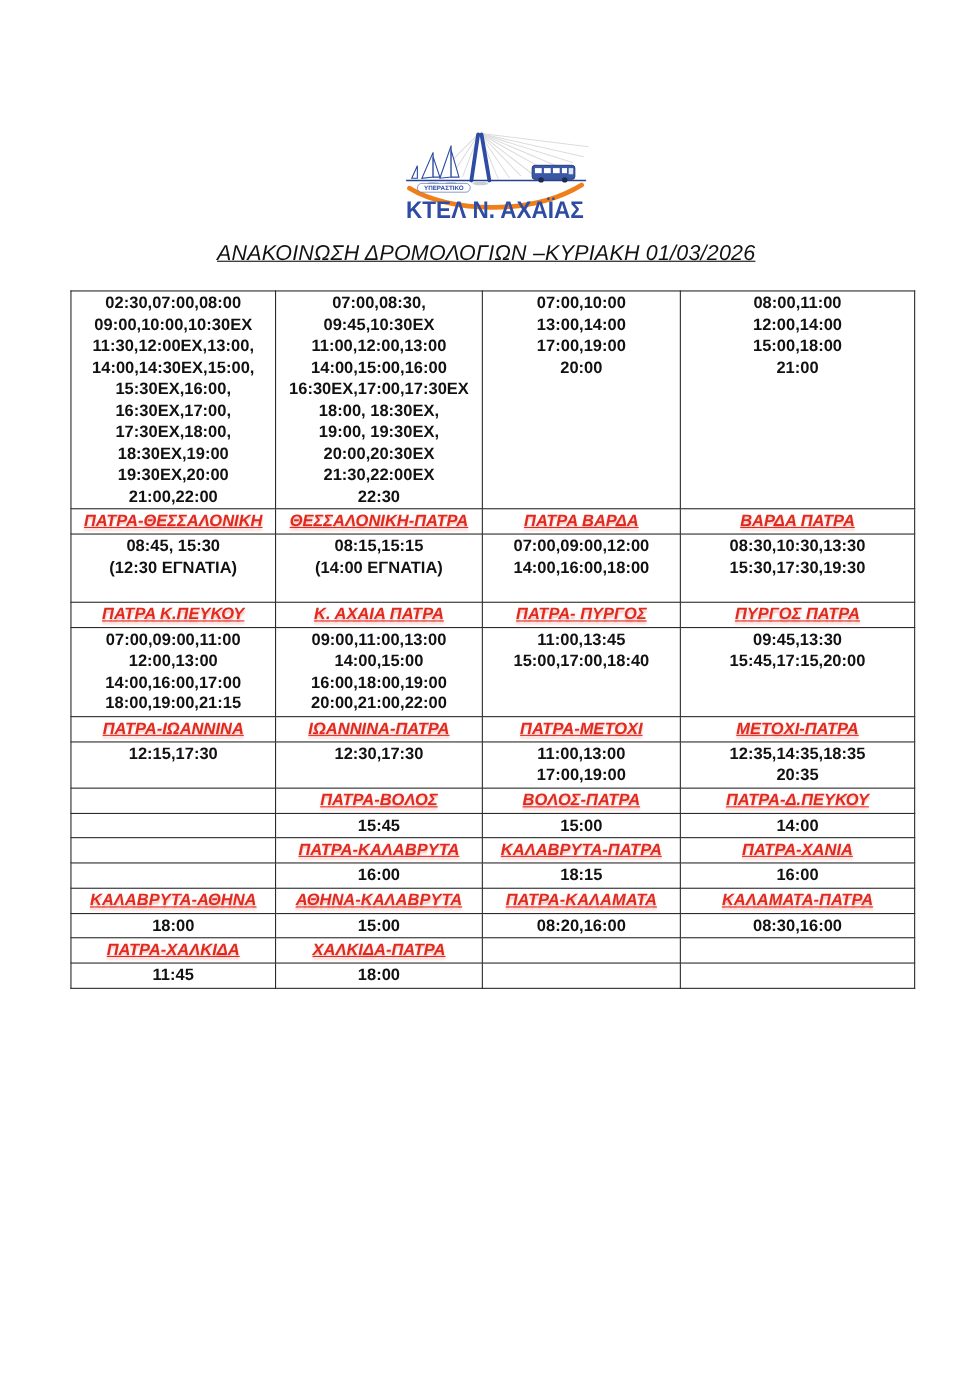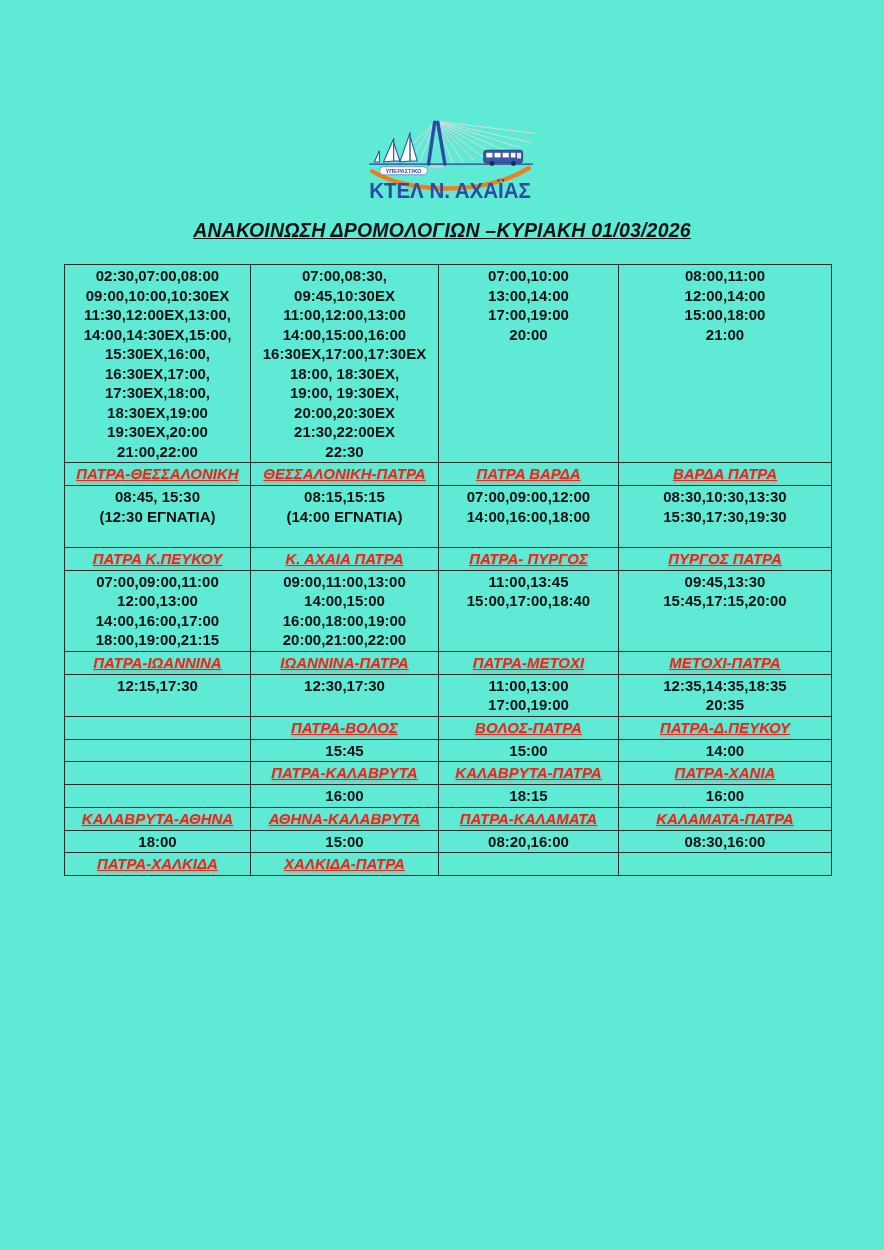--- a/index.html
+++ b/index.html
@@ -8,39 +8,39 @@
     --border-color:#2b2b2b;
     --navy:#2e4ca3;
     --orange:#ef7f1a;
   }
   *{margin:0;padding:0;box-sizing:border-box;}
   html,body{background:#888;}
   .page{
     position:relative;
     width:884px;height:1250px;
     margin:0 auto;
-    background:#5eead4;
+    background:#ffffff;
     font-family:"Liberation Sans",sans-serif;
     overflow:hidden;
     padding-left:40px;
   }
   
   .logo-wrap{
     position:absolute;top:116px;left:363px;width:174px;height:90px;
   }
   .logo-svg text{font-family:"Liberation Sans",sans-serif;}
   .logo-svg .cables{stroke:#dcdcdc;stroke-width:0.9;}
   .logo-svg .navy-stroke{stroke:var(--navy);}
   .logo-svg .navy-fill{fill:var(--navy);}
   .logo-svg .swoosh{stroke:var(--orange);}
   
   .doc-title{
     position:absolute;top:219px;left:0;width:100%;
     text-align:center;
-    font-size:19.5px;font-weight:bold;font-style:italic;
+    font-size:19.5px;font-weight:normal;font-style:italic;
     color:#121212;
     text-decoration:underline;
     letter-spacing:0.2px;
   }
   
   table.schedule{
     position:absolute;top:264px;left:64px;
     width:767px;
     border-collapse:collapse;table-layout:fixed;
     border:1.5px solid var(--border-color);
@@ -307,16 +307,26 @@
           <td>
             <div class="time-line">08:30,16:00</div>
           </td>
         </tr>
         <tr class="hdr-row">
           <td><span class="route-name">ΠΑΤΡΑ-ΧΑΛΚΙΔΑ</span></td>
           <td><span class="route-name">ΧΑΛΚΙΔΑ-ΠΑΤΡΑ</span></td>
           <td></td>
           <td></td>
         </tr>
+        <tr class="time-row">
+          <td>
+            <div class="time-line">11:45</div>
+          </td>
+          <td>
+            <div class="time-line">18:00</div>
+          </td>
+          <td></td>
+          <td></td>
+        </tr>
       </tbody>
   </table>
 
 </div>
 
 </body></html>

